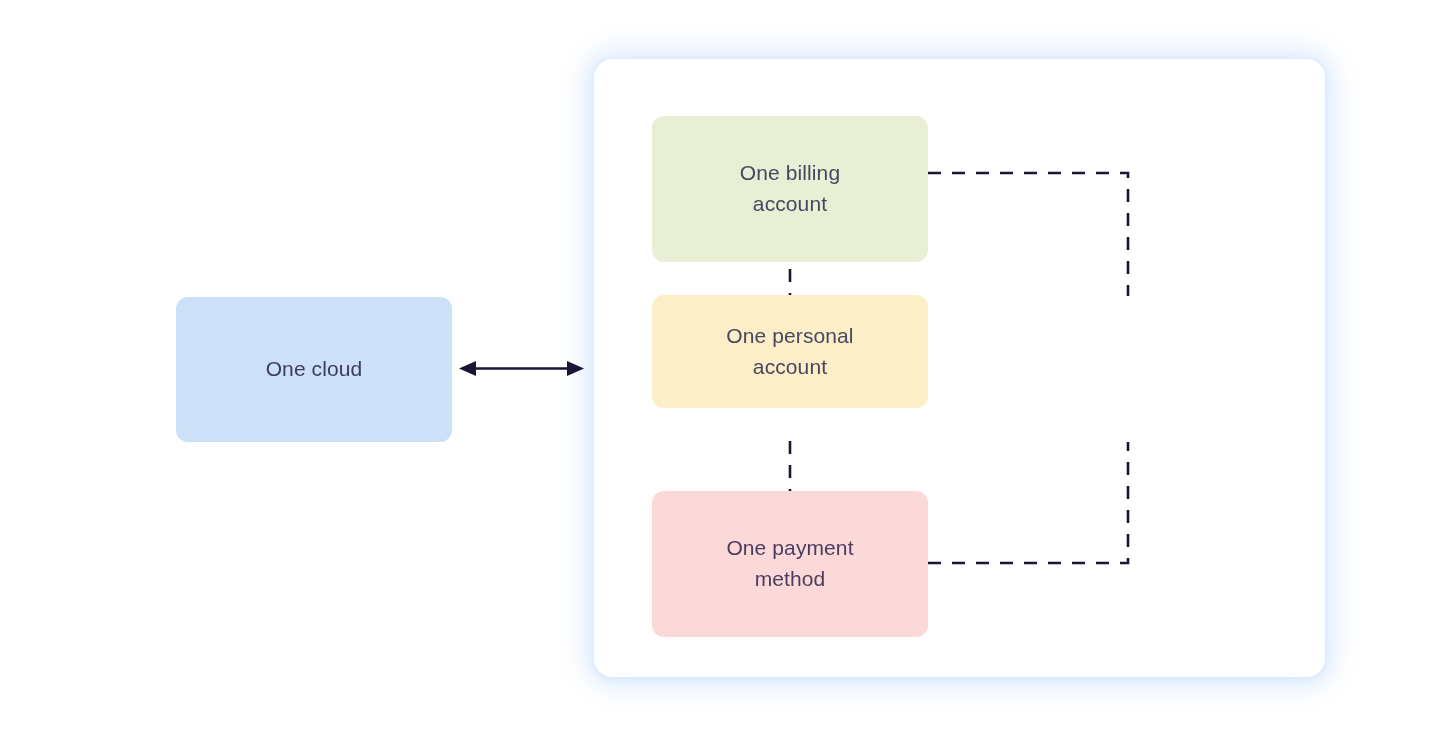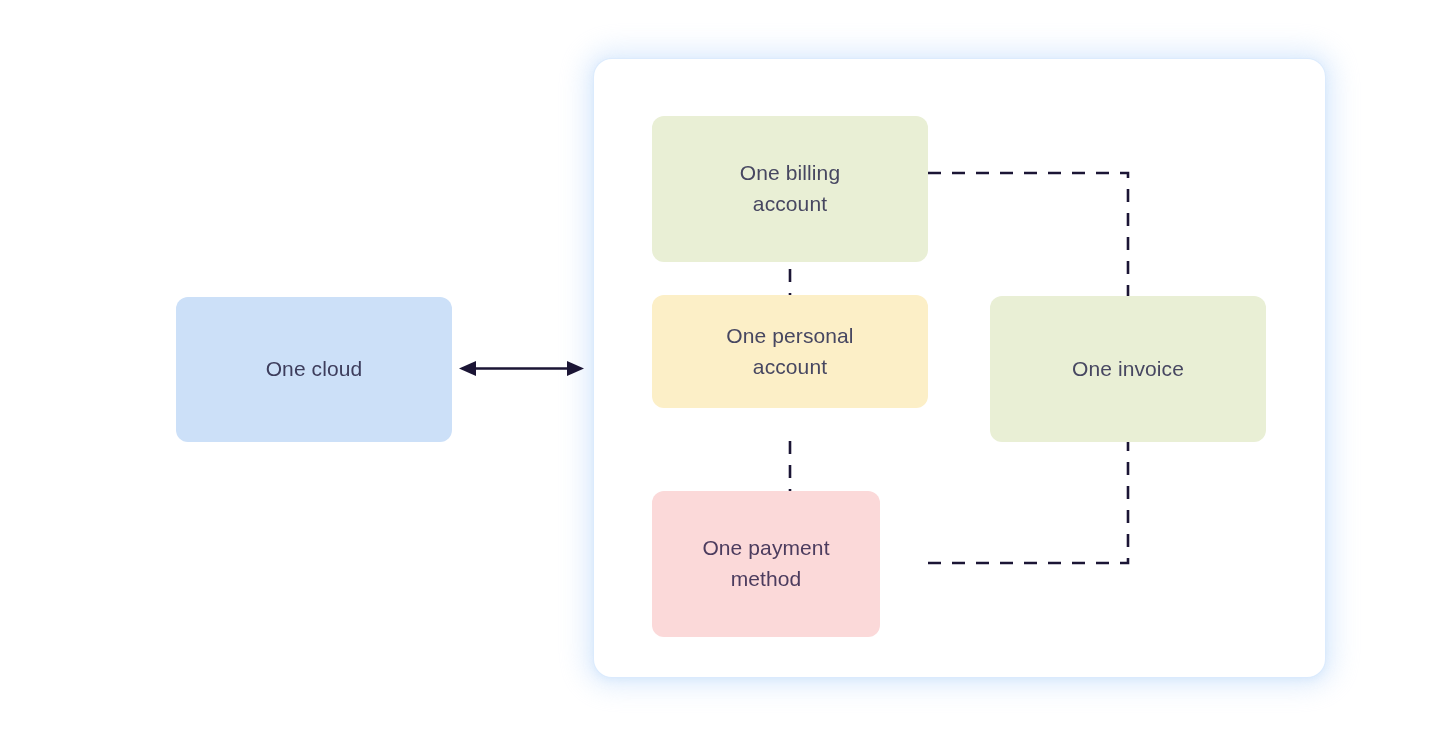--- a/index.html
+++ b/index.html
@@ -75,21 +75,21 @@
   #node-personal-account {
     left: 652px;
     top: 295px;
     width: 276px;
     height: 113px;
     background: #fcefc7;
   }
   #node-payment-method {
     left: 652px;
     top: 491px;
-    width: 228px;
+    width: 276px;
     height: 146px;
     background: #fbd9d9;
     color: #4c3c5e;
   }
   #node-invoice {
     left: 990px;
     top: 296px;
     width: 276px;
     height: 146px;
     background: #e9efd5;
@@ -153,15 +153,14 @@
 
   <div class="node" id="node-billing-account">One billing
 account</div>
 
   <div class="node" id="node-personal-account">One personal
 account</div>
 
   <div class="node" id="node-payment-method">One payment
 method</div>
 
-  <div class="node" id="node-invoice">One invoice</div>
 
 </div>
 
 </body></html>

